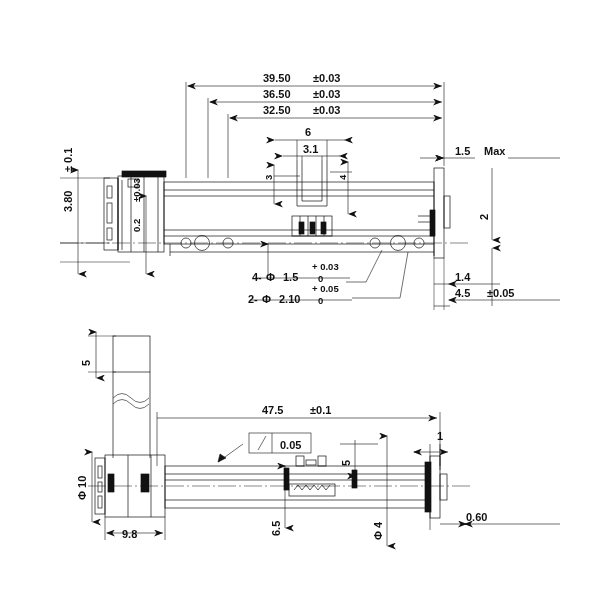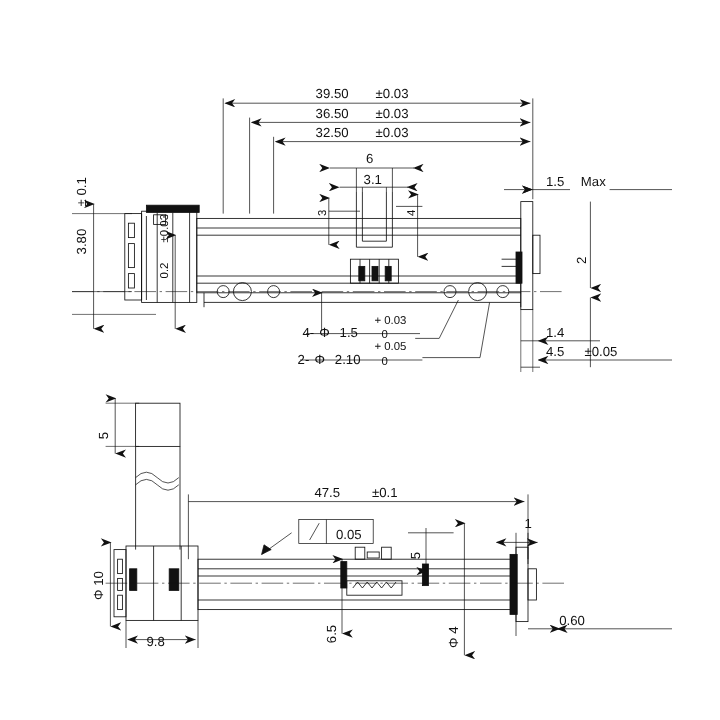--- a/index.html
+++ b/index.html
@@ -1,18 +1,18 @@
 <!DOCTYPE html>
 <html><head>
 <meta charset="utf-8">
 <style>
   html,body{margin:0;padding:0;background:#fff;}
   body{width:600px;height:600px;overflow:hidden;
        font-family:"Liberation Sans",sans-serif;}
-  #sheet{position:relative;width:600px;height:600px;background:#ffffff;}
+  #sheet{position:relative;width:600px;height:600px;background:#ffffff;font-weight:bold;}
   svg{position:absolute;left:0;top:0;}
   text{font-family:"Liberation Sans",sans-serif;fill:#111;}
   .dimtxt{font-size:11px;}
   .dimtxt-s{font-size:9.5px;}
 </style>
 </head>
 <body>
 
 <div id="sheet">
 

